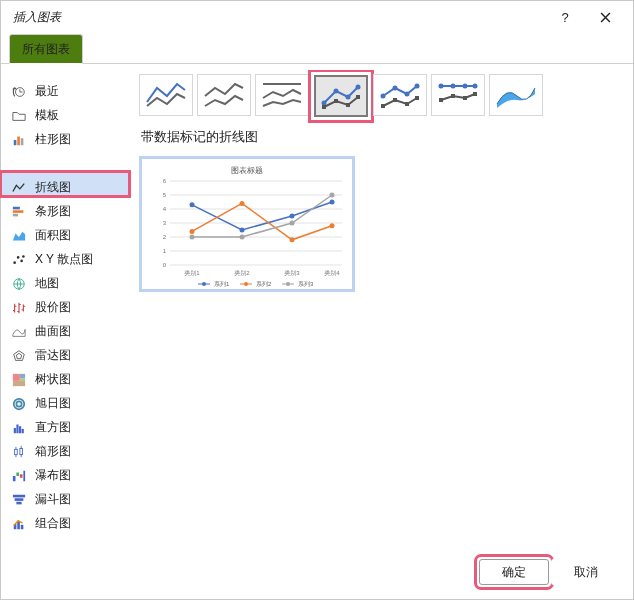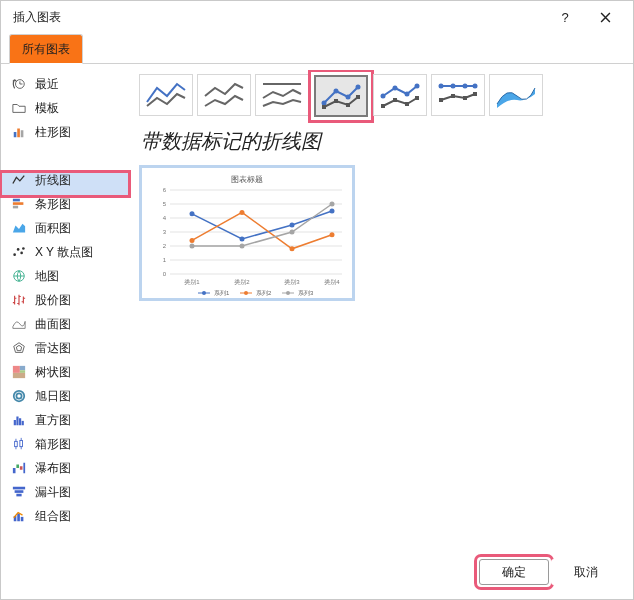--- a/index.html
+++ b/index.html
@@ -17,21 +17,21 @@
     display: flex;
     flex-direction: column;
     background: #fff;
   }
   .title-bar {
     display: flex;
     align-items: center;
     height: 32px;
     padding: 0 8px 0 12px;
   }
-  .title-text { flex: 1; font-size: 12px; }
+  .title-text { flex: 1; font-size: 12px; font-style: italic; }
   .title-controls { display: flex; gap: 0; }
   .title-btn {
     width: 40px; height: 28px;
     display: flex; align-items: center; justify-content: center;
     font-size: 13px;
     color: #222;
   }
   .tab-bar {
     display: flex;
     border-bottom: 1px solid #d0d0d0;
@@ -41,35 +41,35 @@
     padding: 6px 12px 5px 12px;
     border: 1px solid transparent;
     border-top-left-radius: 3px;
     border-top-right-radius: 3px;
     position: relative;
     top: 1px;
   }
   .tab.active {
     border-color: #d0d0d0;
     border-bottom: 1px solid #fff;
-    background: #f97316;
+    background: #4d7c0f;
   }
   .body {
     flex: 1;
     display: flex;
     padding-top: 6px;
   }
   .sidebar {
     width: 128px;
     padding: 6px 0;
     border-right: none;
   }
   .sidebar-item {
     display: flex;
-    align-items: flex-start;
+    align-items: flex-end;
     height: 24px;
     padding: 0 8px 0 10px;
     gap: 8px;
     cursor: pointer;
   }
   .sidebar-item.selected {
     background: #cfe0f7;
   }
   .sidebar-item.highlight-wrap {
     outline: 3px solid #e95a7a;
@@ -100,23 +100,22 @@
   .subtype.selected {
     border: 2px solid #7a7a7a;
     background: #e6e6e6;
   }
   .subtype-highlight {
     outline: 3px solid #e95a7a;
     outline-offset: 2px;
     padding: 1px;
   }
   .main-title {
-    font-size: 20px;
+    font-size: 13px;
     margin: 4px 0 10px 2px;
-    font-style: italic;
   }
   .preview {
     width: 216px;
     height: 136px;
     border: 3px solid #bcd4ef;
     background: #fff;
   }
   .footer {
     display: flex;
     justify-content: flex-end;

